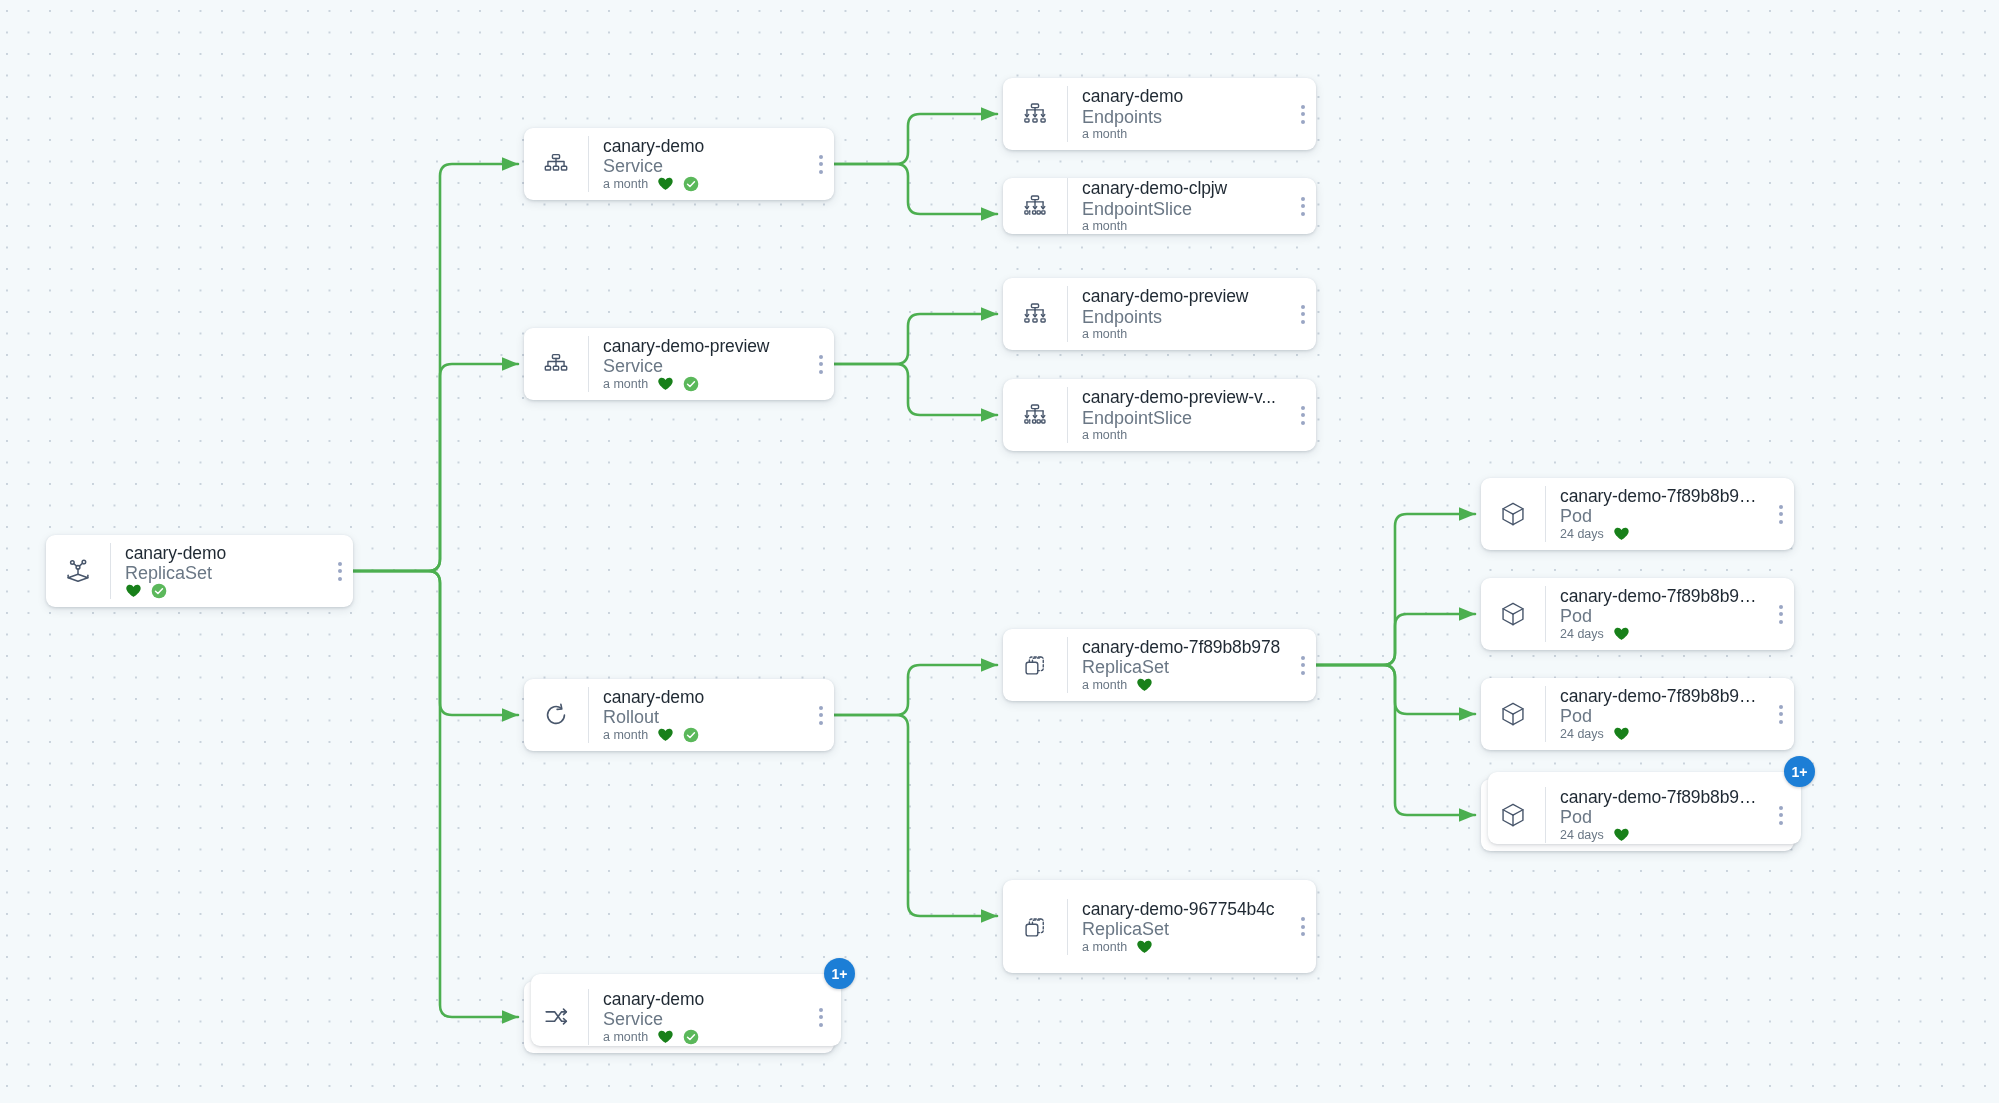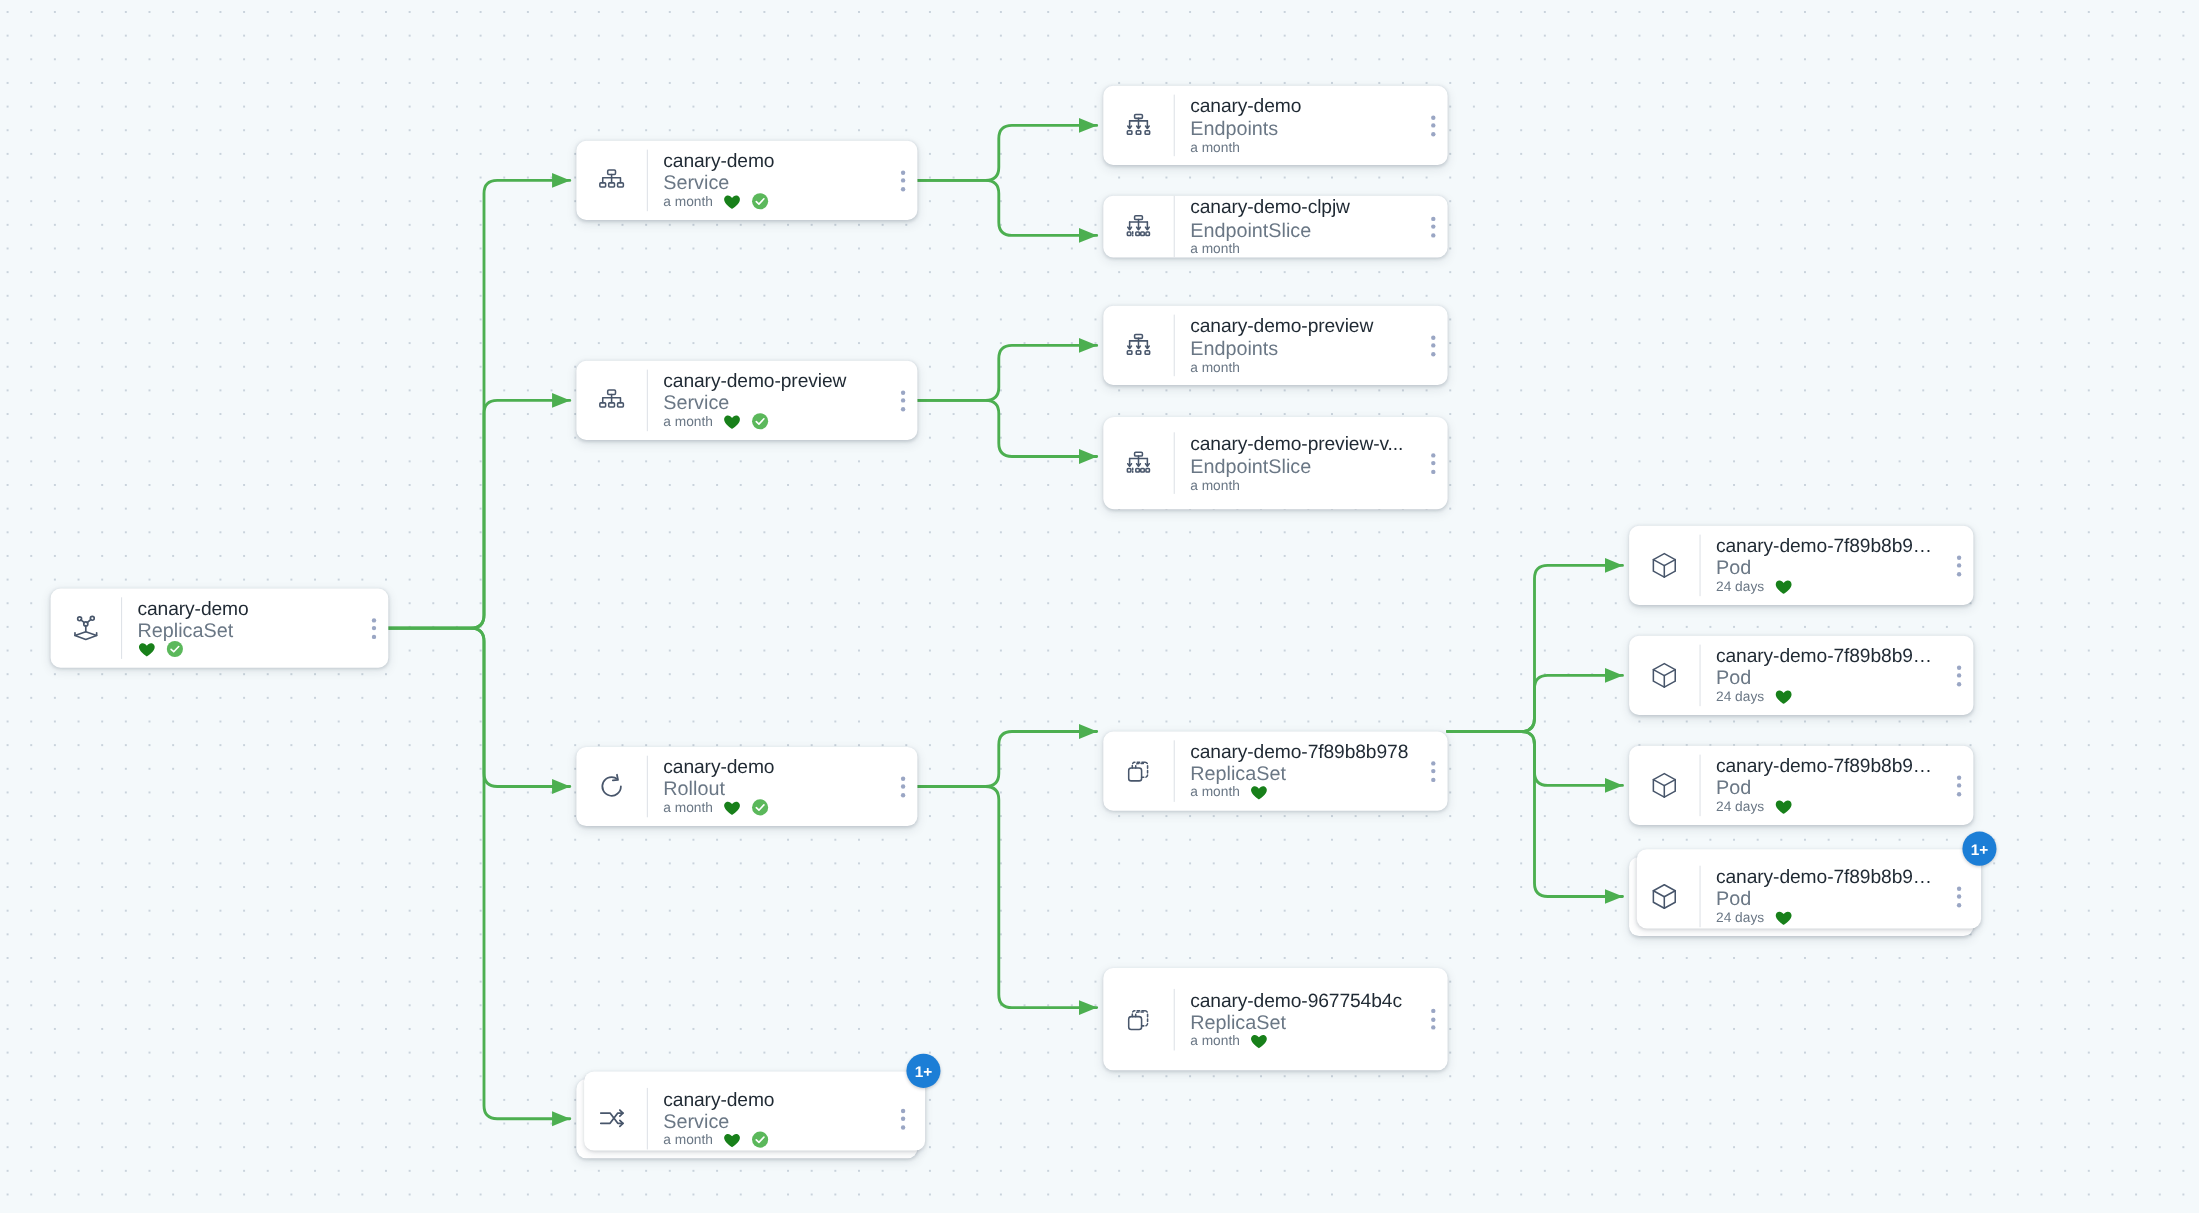--- a/index.html
+++ b/index.html
@@ -80,21 +80,21 @@
     text-overflow: ellipsis;
     margin-bottom: 2px;
   }
   .node-kind {
     font-size: 18px;
     color: #6a7785;
     line-height: 16px;
   }
   .node-meta {
     display: flex;
-    align-items: flex-start;
+    align-items: flex-end;
     gap: 9px;
     line-height: 16px;
     margin-top: 1px;
   }
   .node-age {
     font-size: 12.5px;
     color: #6a7785;
   }
   .health-heart { color: #18801a; display: block; }
   .sync-ok { display: block; }
@@ -425,21 +425,21 @@
           <div class="node-meta">
             <span class="node-age">a month</span>
           </div>
         </div>
         <div class="node-menu">
           <i></i>
           <i></i>
           <i></i>
         </div>
       </div>
-      <div class="node" style="left: 1003px; top: 379px; width: 313px; height: 84px; border-radius: 10px;">
+      <div class="node" style="left: 1003px; top: 379px; width: 313px; height: 72px; border-radius: 10px;">
         <div class="node-icon">
           <svg width="30" height="30" viewBox="0 0 32 32" fill="none" stroke="currentColor" stroke-width="1.5" stroke-linecap="round" stroke-linejoin="round">
       <rect x="12.2" y="5.4" width="7.6" height="3.8" rx="1.1"></rect>
       <path d="M16 9.2 L16 11.6"></path>
       <path d="M7.4 11.6 L24.6 11.6"></path>
       <path d="M7.4 11.6 L7.4 18.6 M16 11.6 L16 18.6 M24.6 11.6 L24.6 18.6"></path>
       <path d="M5.6 16.6 L7.4 19 L9.2 16.6"></path>
       <path d="M14.2 16.6 L16 19 L17.8 16.6"></path>
       <path d="M22.8 16.6 L24.6 19 L26.4 16.6"></path>
       <rect x="5.2" y="21.2" width="3.4" height="3.4" rx="0.8"></rect>
@@ -455,21 +455,21 @@
           <div class="node-meta">
             <span class="node-age">a month</span>
           </div>
         </div>
         <div class="node-menu">
           <i></i>
           <i></i>
           <i></i>
         </div>
       </div>
-      <div class="node" style="left: 1003px; top: 629px; width: 313px; height: 72px; margin-top: 36px;">
+      <div class="node" style="left: 1003px; top: 629px; width: 313px; height: 72px;">
         <div class="node-icon">
           <svg width="30" height="30" viewBox="0 0 32 32" fill="none" stroke="currentColor" stroke-width="1.5" stroke-linecap="round" stroke-linejoin="round">
       <rect x="6.5" y="13" width="12.5" height="12.5" rx="2.4"></rect>
       <path d="M10 13 L10 9.8 A2.4 2.4 0 0 1 12.4 7.4 L22.4 7.4" stroke-dasharray="2.4 2.2"></path>
       <path d="M22.4 7.4 A2.4 2.4 0 0 1 24.8 9.8 L24.8 19.6 A2.4 2.4 0 0 1 22.4 22 L19 22" stroke-dasharray="2.4 2.2"></path>
       <path d="M13.3 13 L13.3 10.6 A2 2 0 0 1 15.3 8.6 L21.6 8.6" stroke-dasharray="2.2 2"></path>
     </svg>
         </div>
         <div class="node-body">
           <div class="node-title">canary-demo-7f89b8b978</div>

